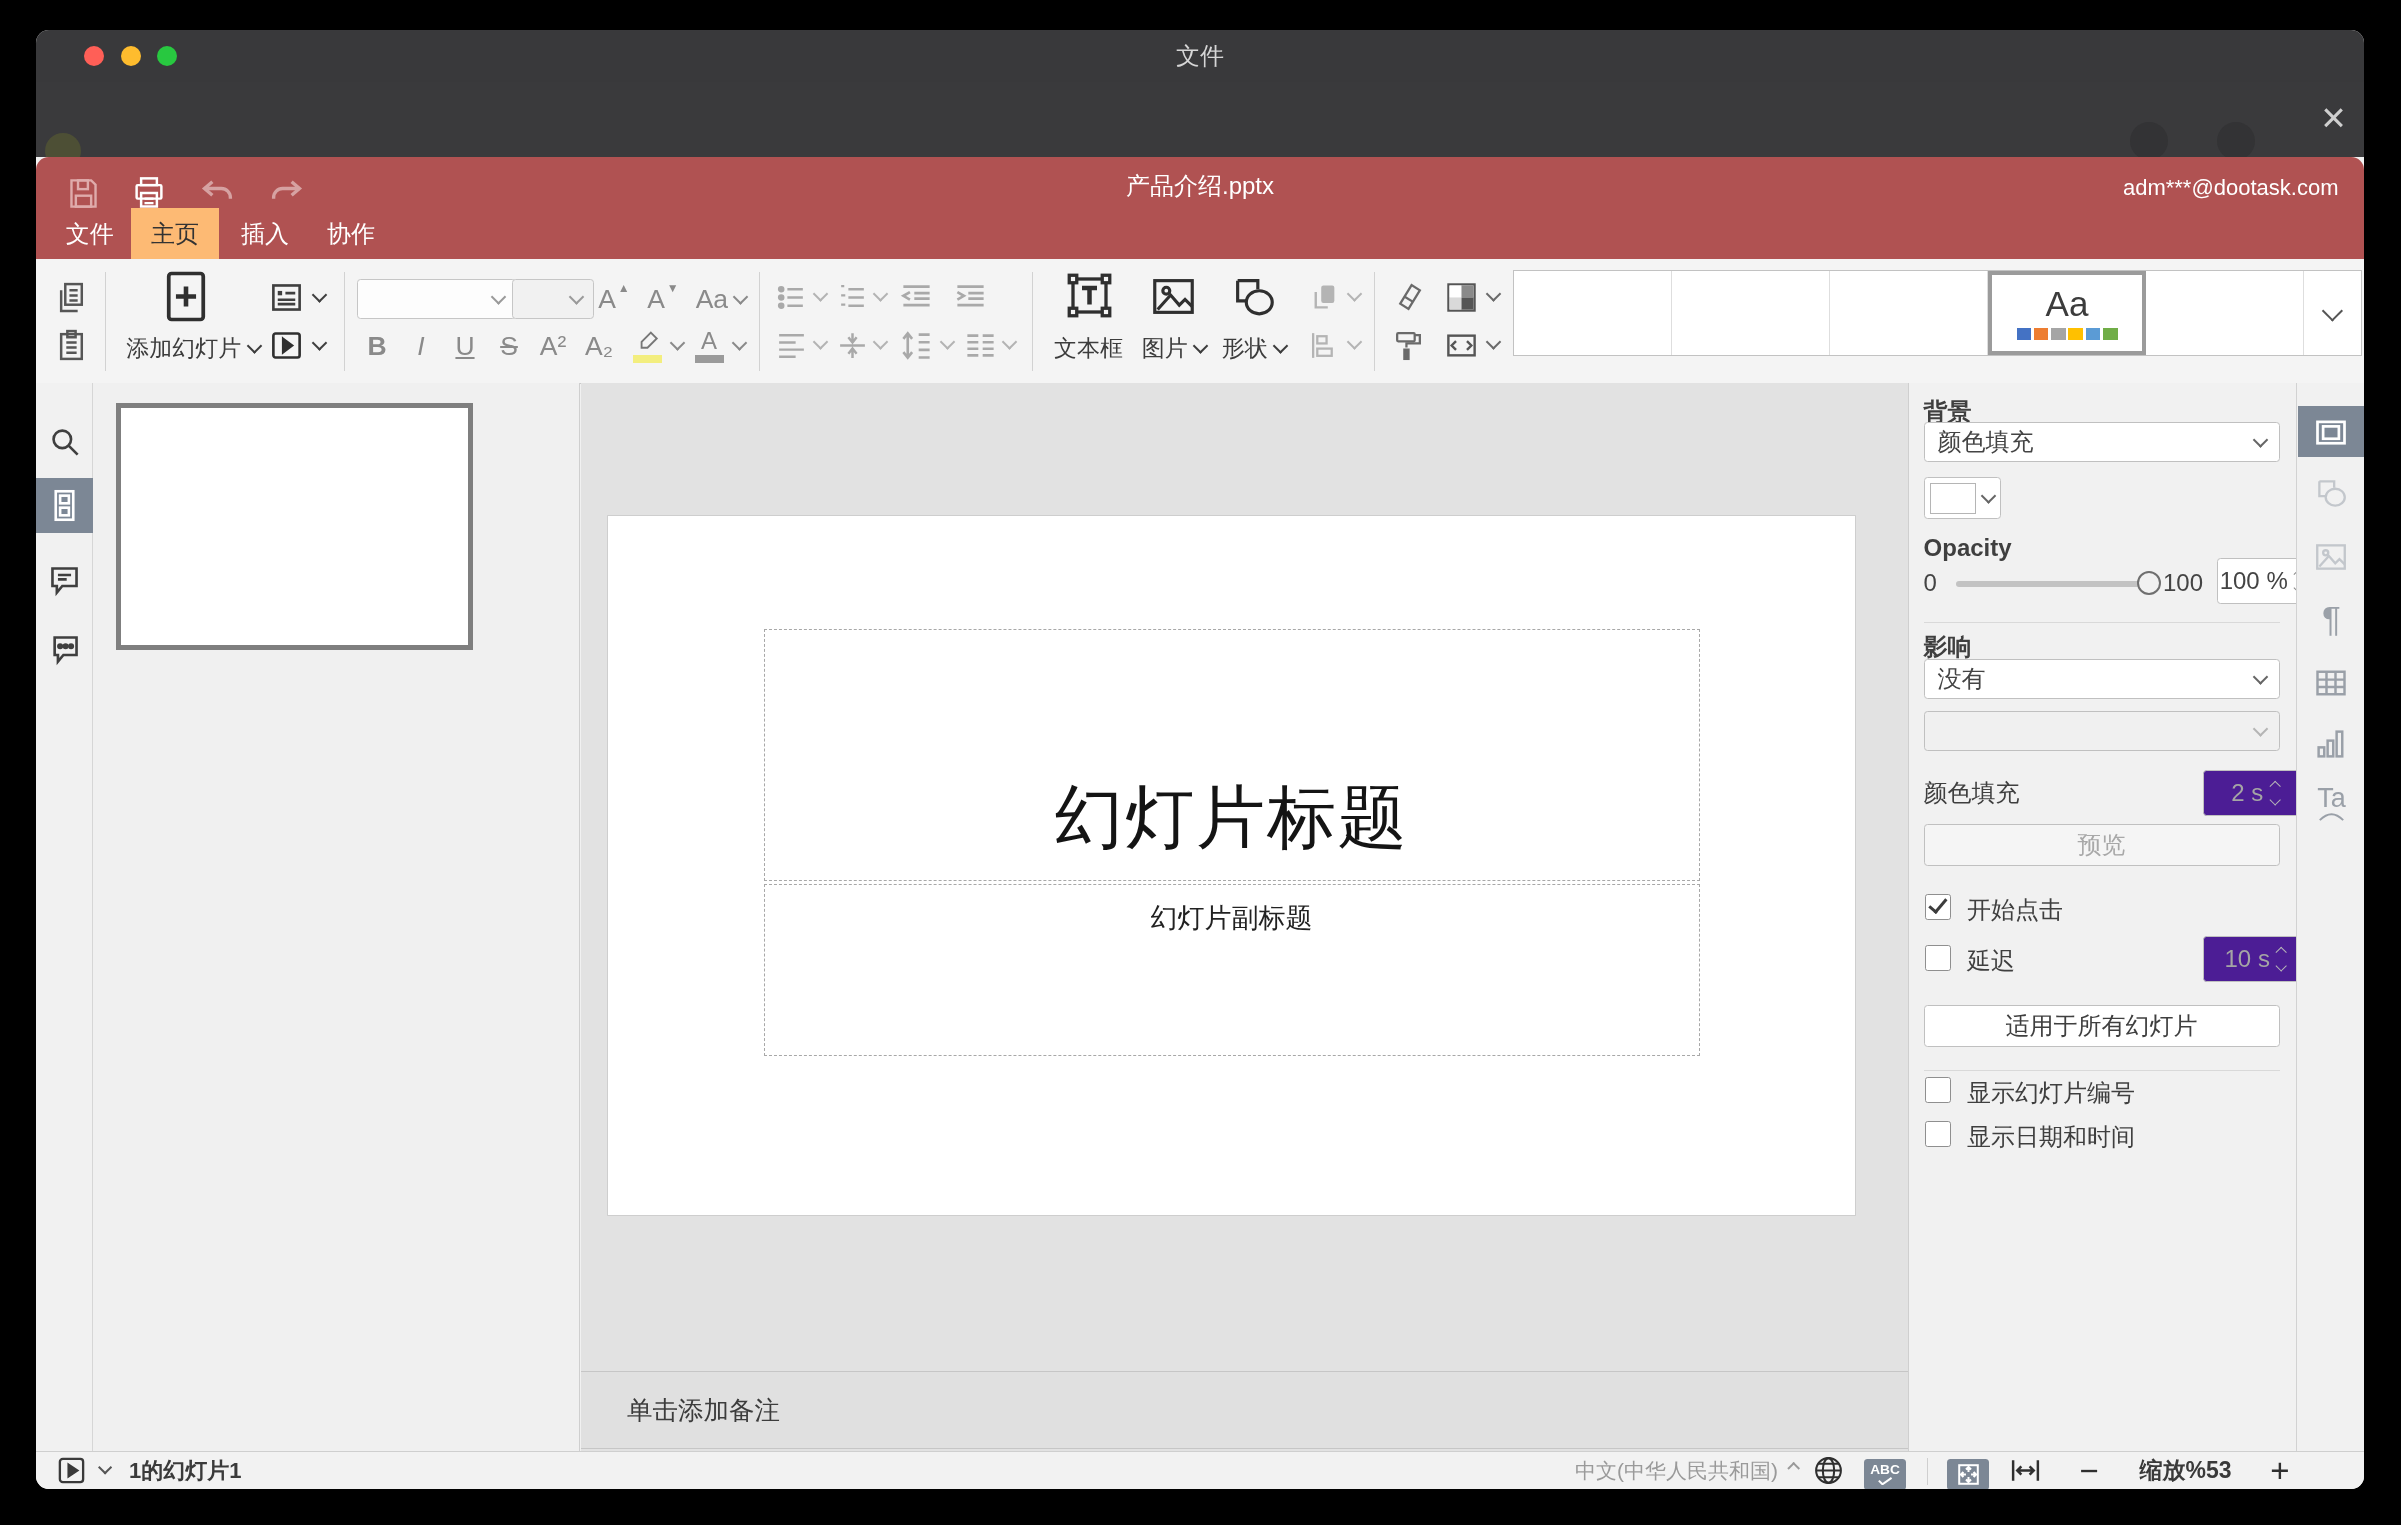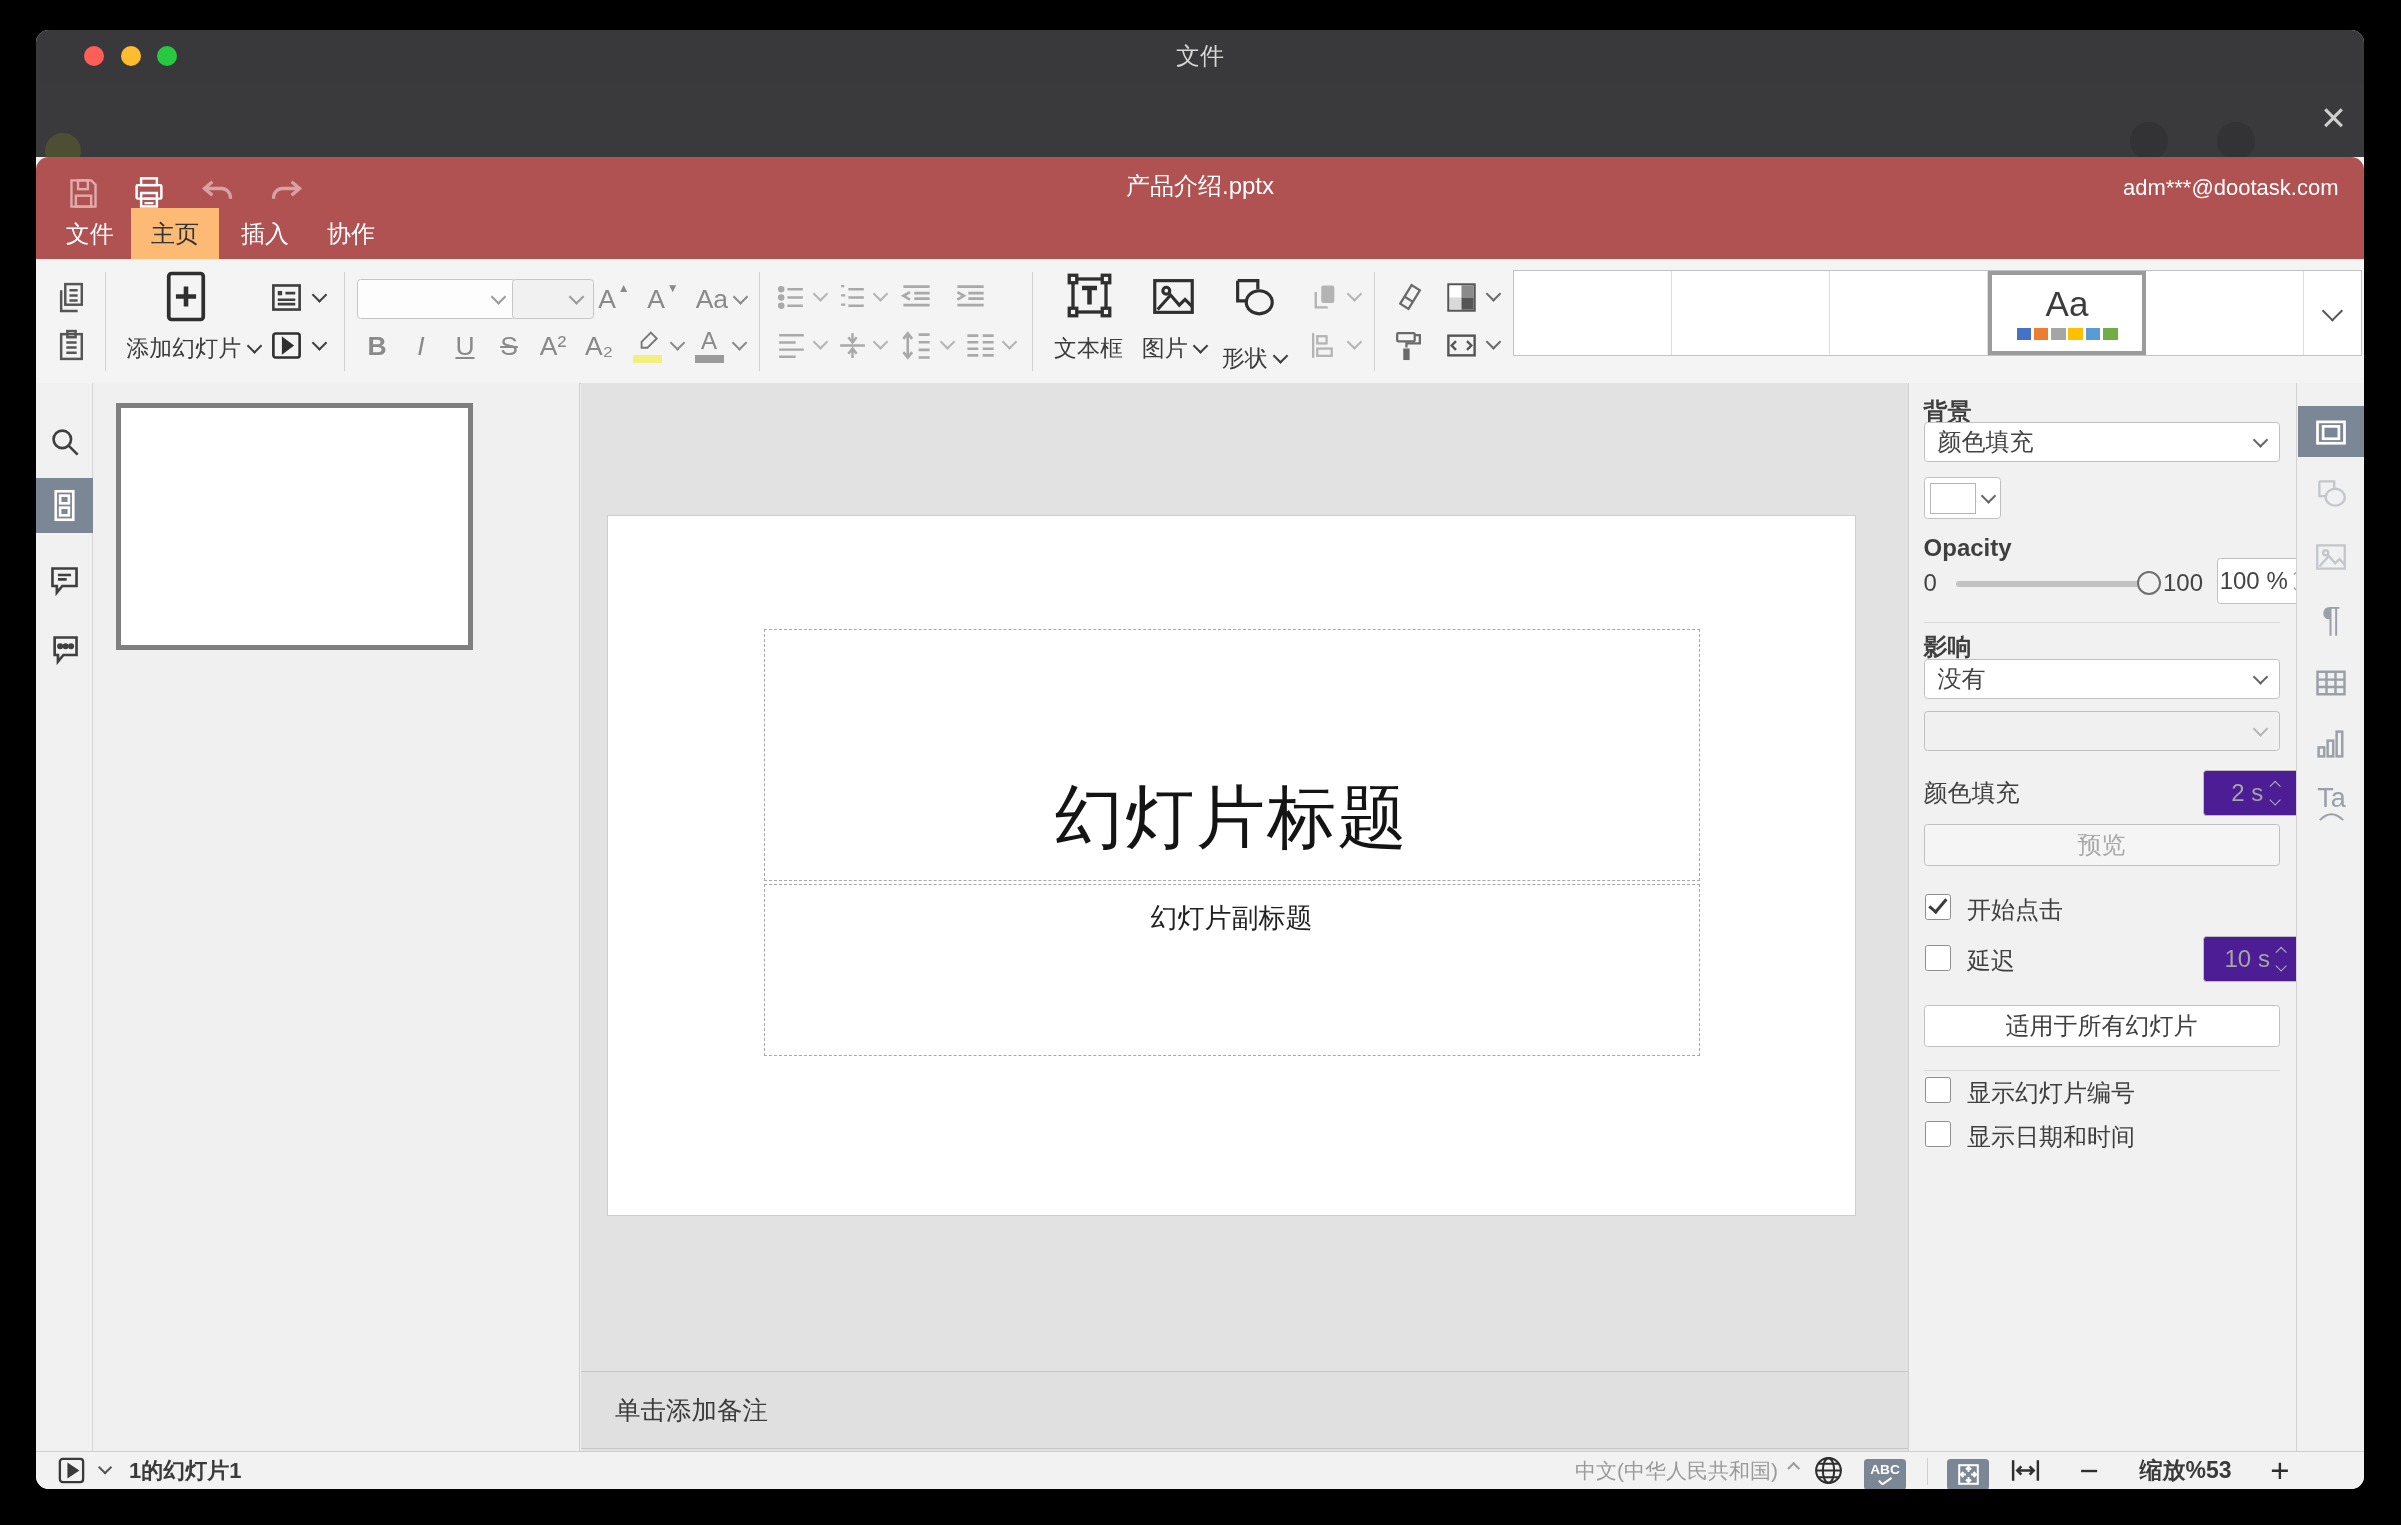--- a/index.html
+++ b/index.html
@@ -42,21 +42,21 @@
   .lsicon.active{background:#7c8795;color:#fff;}
   .thumbs{position:absolute;left:57px;top:353px;width:487px;height:1068px;background:#f0f0f0;border-right:0.9px solid #cfcfcf;box-sizing:border-box;}
   .thumbnum{position:absolute;left:25.5px;top:27px;font-size:24px;color:#4a4a4a;}
   .thumb{position:absolute;left:23px;top:20px;width:347px;height:237px;background:#fff;border:5.5px solid #7f7f7f;}
   .canvas{position:absolute;left:545px;top:353px;width:1328px;height:1068px;background:#e2e2e2;}
   .slide{position:absolute;left:26.5px;top:133px;width:1247px;height:699px;background:#fff;box-shadow:0 0 0 0.9px #cdcdcd;}
   .phbox{position:absolute;left:156px;width:936px;border:1.8px dashed #a8a8a8;box-sizing:border-box;display:flex;justify-content:center;}
   .slidetitle{font-size:69px;color:#141414;font-weight:500;letter-spacing:1.8px;}
   .slidesub{font-size:27px;color:#222;}
   .notes{position:absolute;left:0;top:988px;width:1328px;height:78px;background:#e0e0e0;border-top:0.9px solid #c6c6c6;border-bottom:0.9px solid #c6c6c6;box-sizing:border-box;display:flex;align-items:center;}
-  .notes span{margin-left:34px;font-size:25.5px;color:#3c3c3c;}
+  .notes span{margin-left:46px;font-size:25.5px;color:#3c3c3c;}
   
   .rpanel{position:absolute;left:1872px;top:353px;width:388px;height:1068px;background:#f1f1f1;border-left:0.9px solid #cfcfcf;box-sizing:border-box;font-size:24px;color:#444;}
   .rlabel{position:absolute;left:14.6px;font-weight:bold;color:#3f3f3f;}
   .rdd{position:absolute;left:14.6px;width:356px;height:40px;background:#fff;border:0.9px solid #c0c0c0;border-radius:3.6px;box-sizing:border-box;display:flex;align-items:center;padding:0 12.8px;color:#444;}
   .rdd .chv{margin-left:auto;color:#666;}
   .rdd.disabled{background:#f0f0f0;color:#aaa;}
   .rdd.disabled .chv{color:#b5b5b5;}
   .spin{position:absolute;width:77px;height:46px;background:#fff;border:0.9px solid #c0c0c0;border-radius:3.6px;box-sizing:border-box;display:flex;align-items:center;justify-content:center;gap:7.3px;}
   .spin.disabled{background:#4c1d95;color:#a5a5a5;}
   .sarr{display:flex;flex-direction:column;gap:5.5px;}
@@ -335,21 +335,21 @@
         <span>图片</span>
         <span class="chv"></span>
       </div>
 
     <div class="tbtn" style="left:1179px;top:7.3px;width:77px;height:60px;color:#2f2f2f;">
       <svg width="49" height="49" viewBox="0 0 34 34" fill="none" stroke="currentColor" stroke-width="2.2">
           <path d="M6 6 h14 v6 M6 6 v14 h6"></path>
           <ellipse cx="21" cy="21" rx="9" ry="8"></ellipse>
         </svg>
     </div>
-    <div class="tbtn tlabel" style="left:1179px;top:81px;width:78px;height:36px;">
+    <div class="tbtn tlabel" style="left:1179px;top:71px;width:78px;height:36px;">
         <span>形状</span>
         <span class="chv"></span>
       </div>
 
     <div class="tbtn" style="left:1268px;top:18px;width:40px;height:40px;color:#b4b4b4;">
       <svg width="35" height="35" viewBox="0 0 32 32" fill="none" stroke="currentColor" stroke-width="2.2">
           <rect x="13" y="5" width="12" height="16" rx="2" fill="currentColor" stroke="none"></rect>
           <path d="M8 11 v14 h11"></path>
         </svg>
     </div>

